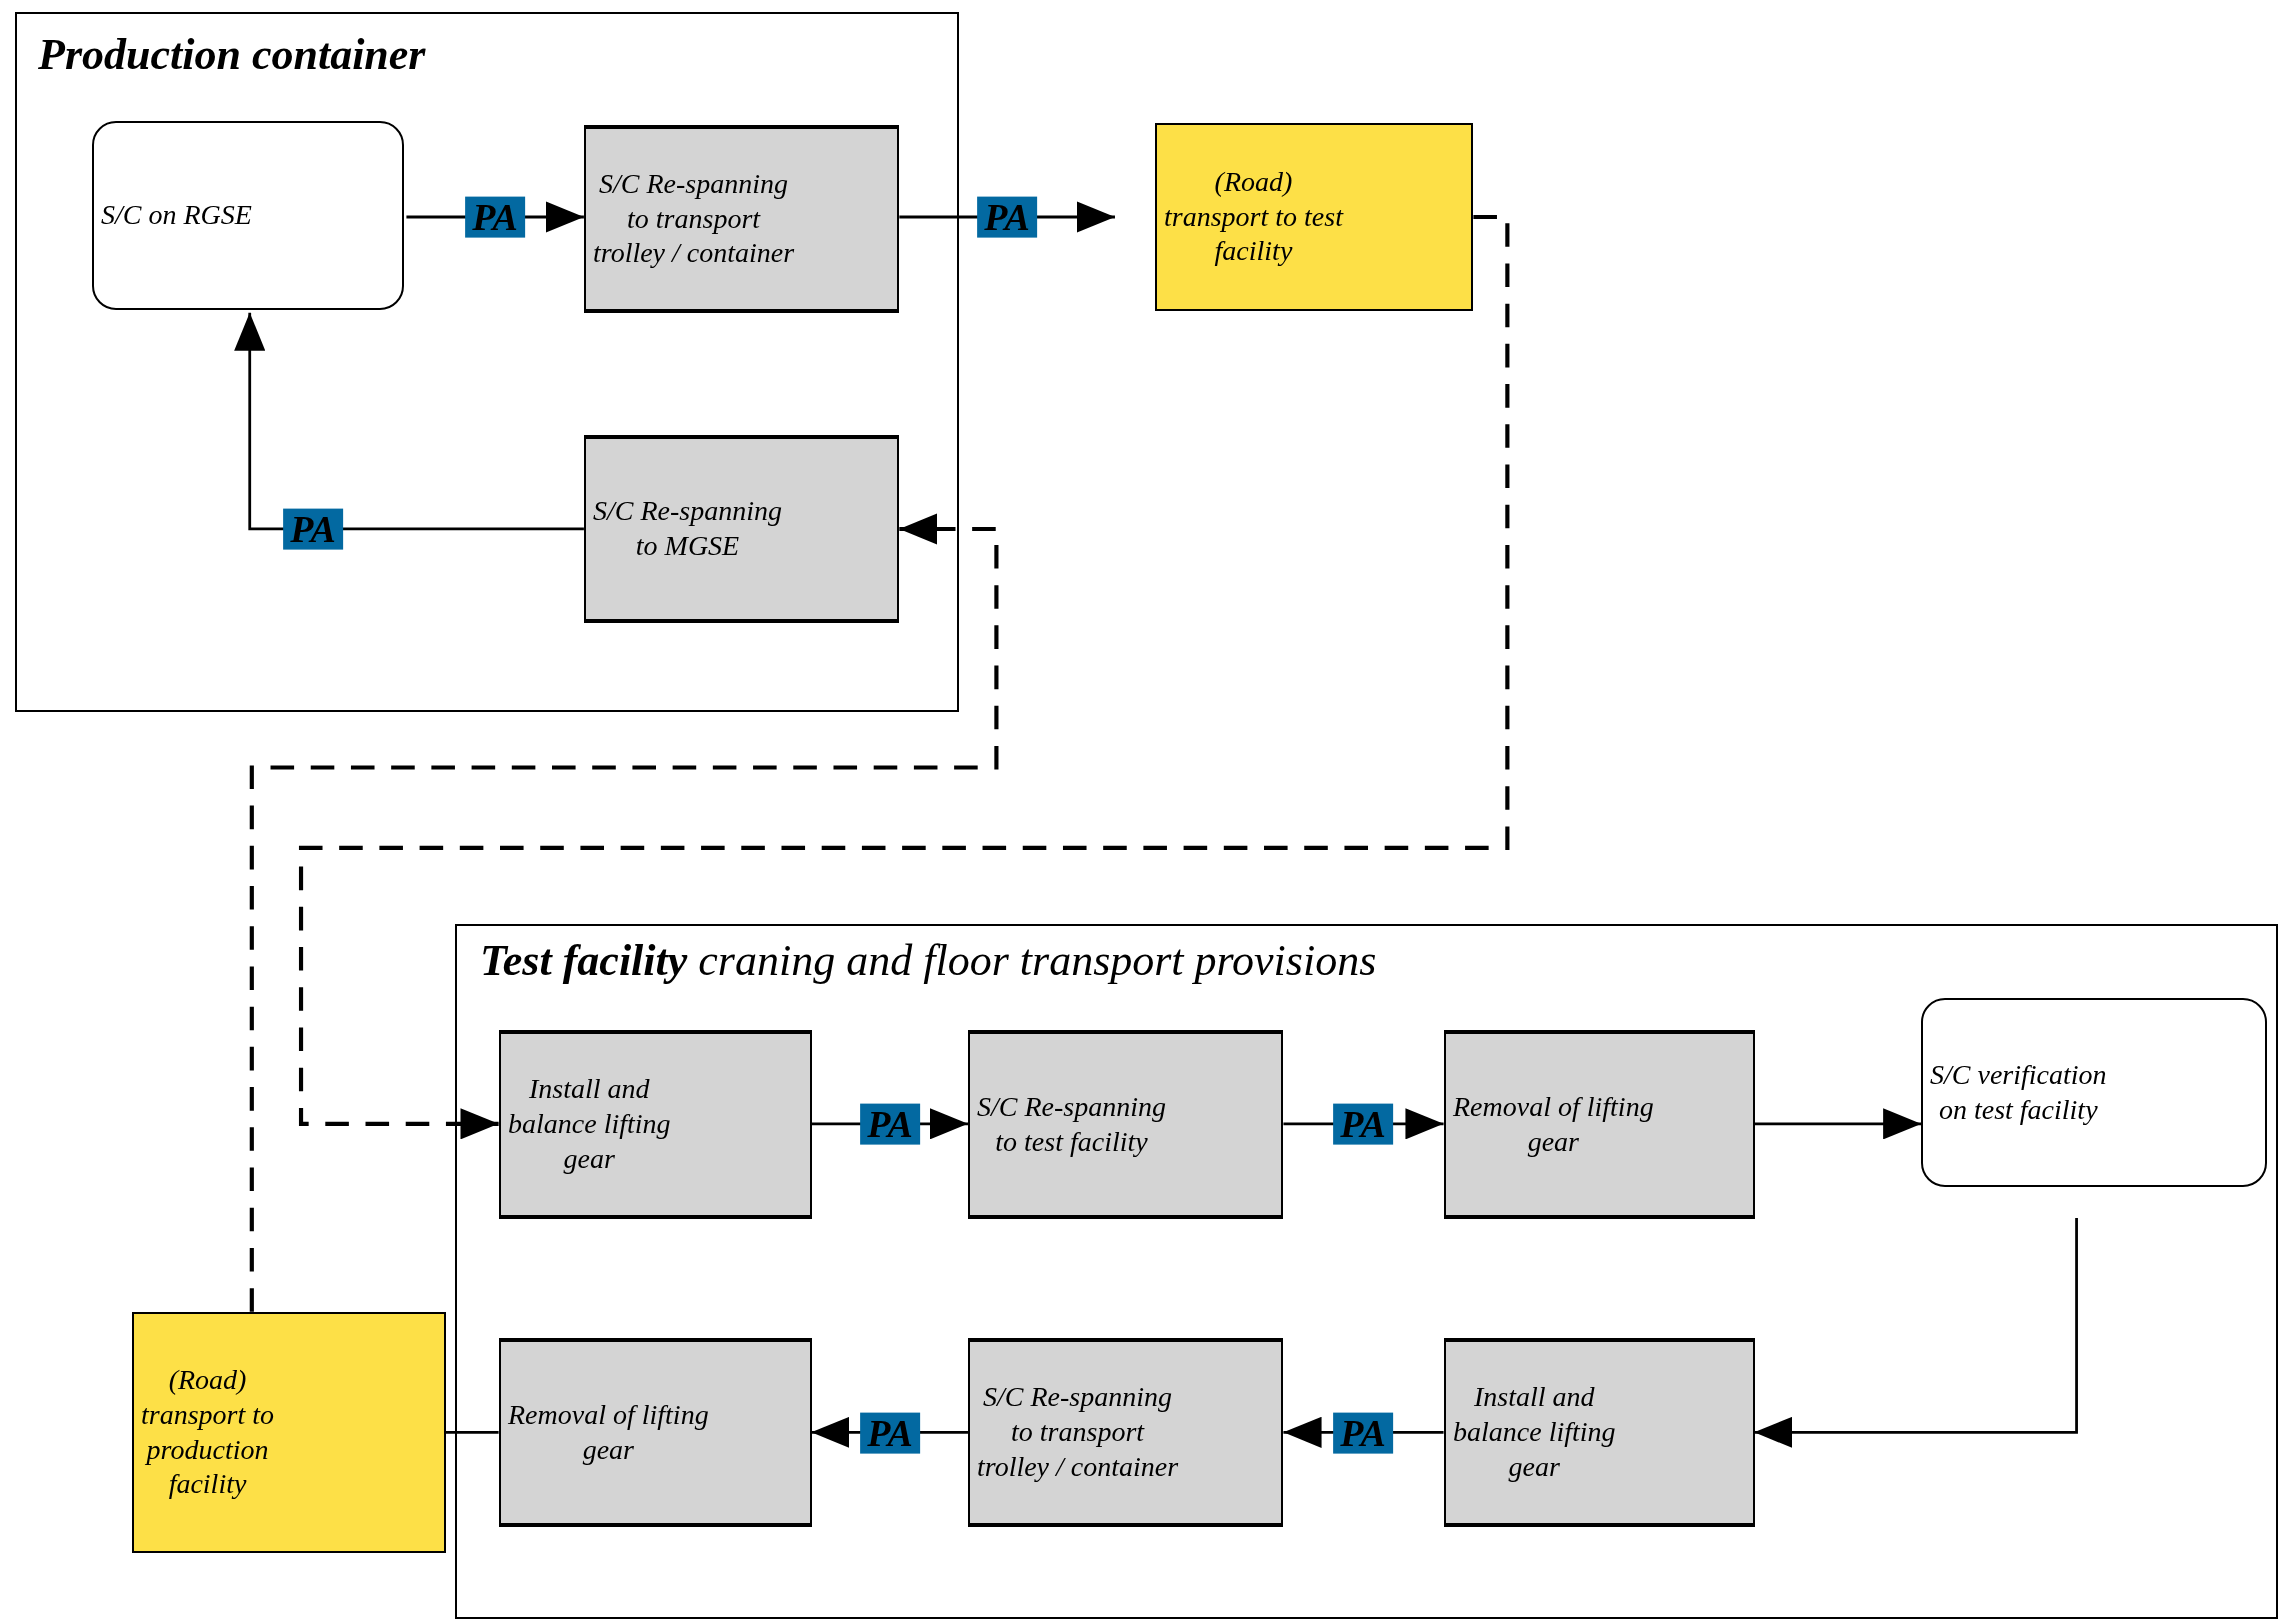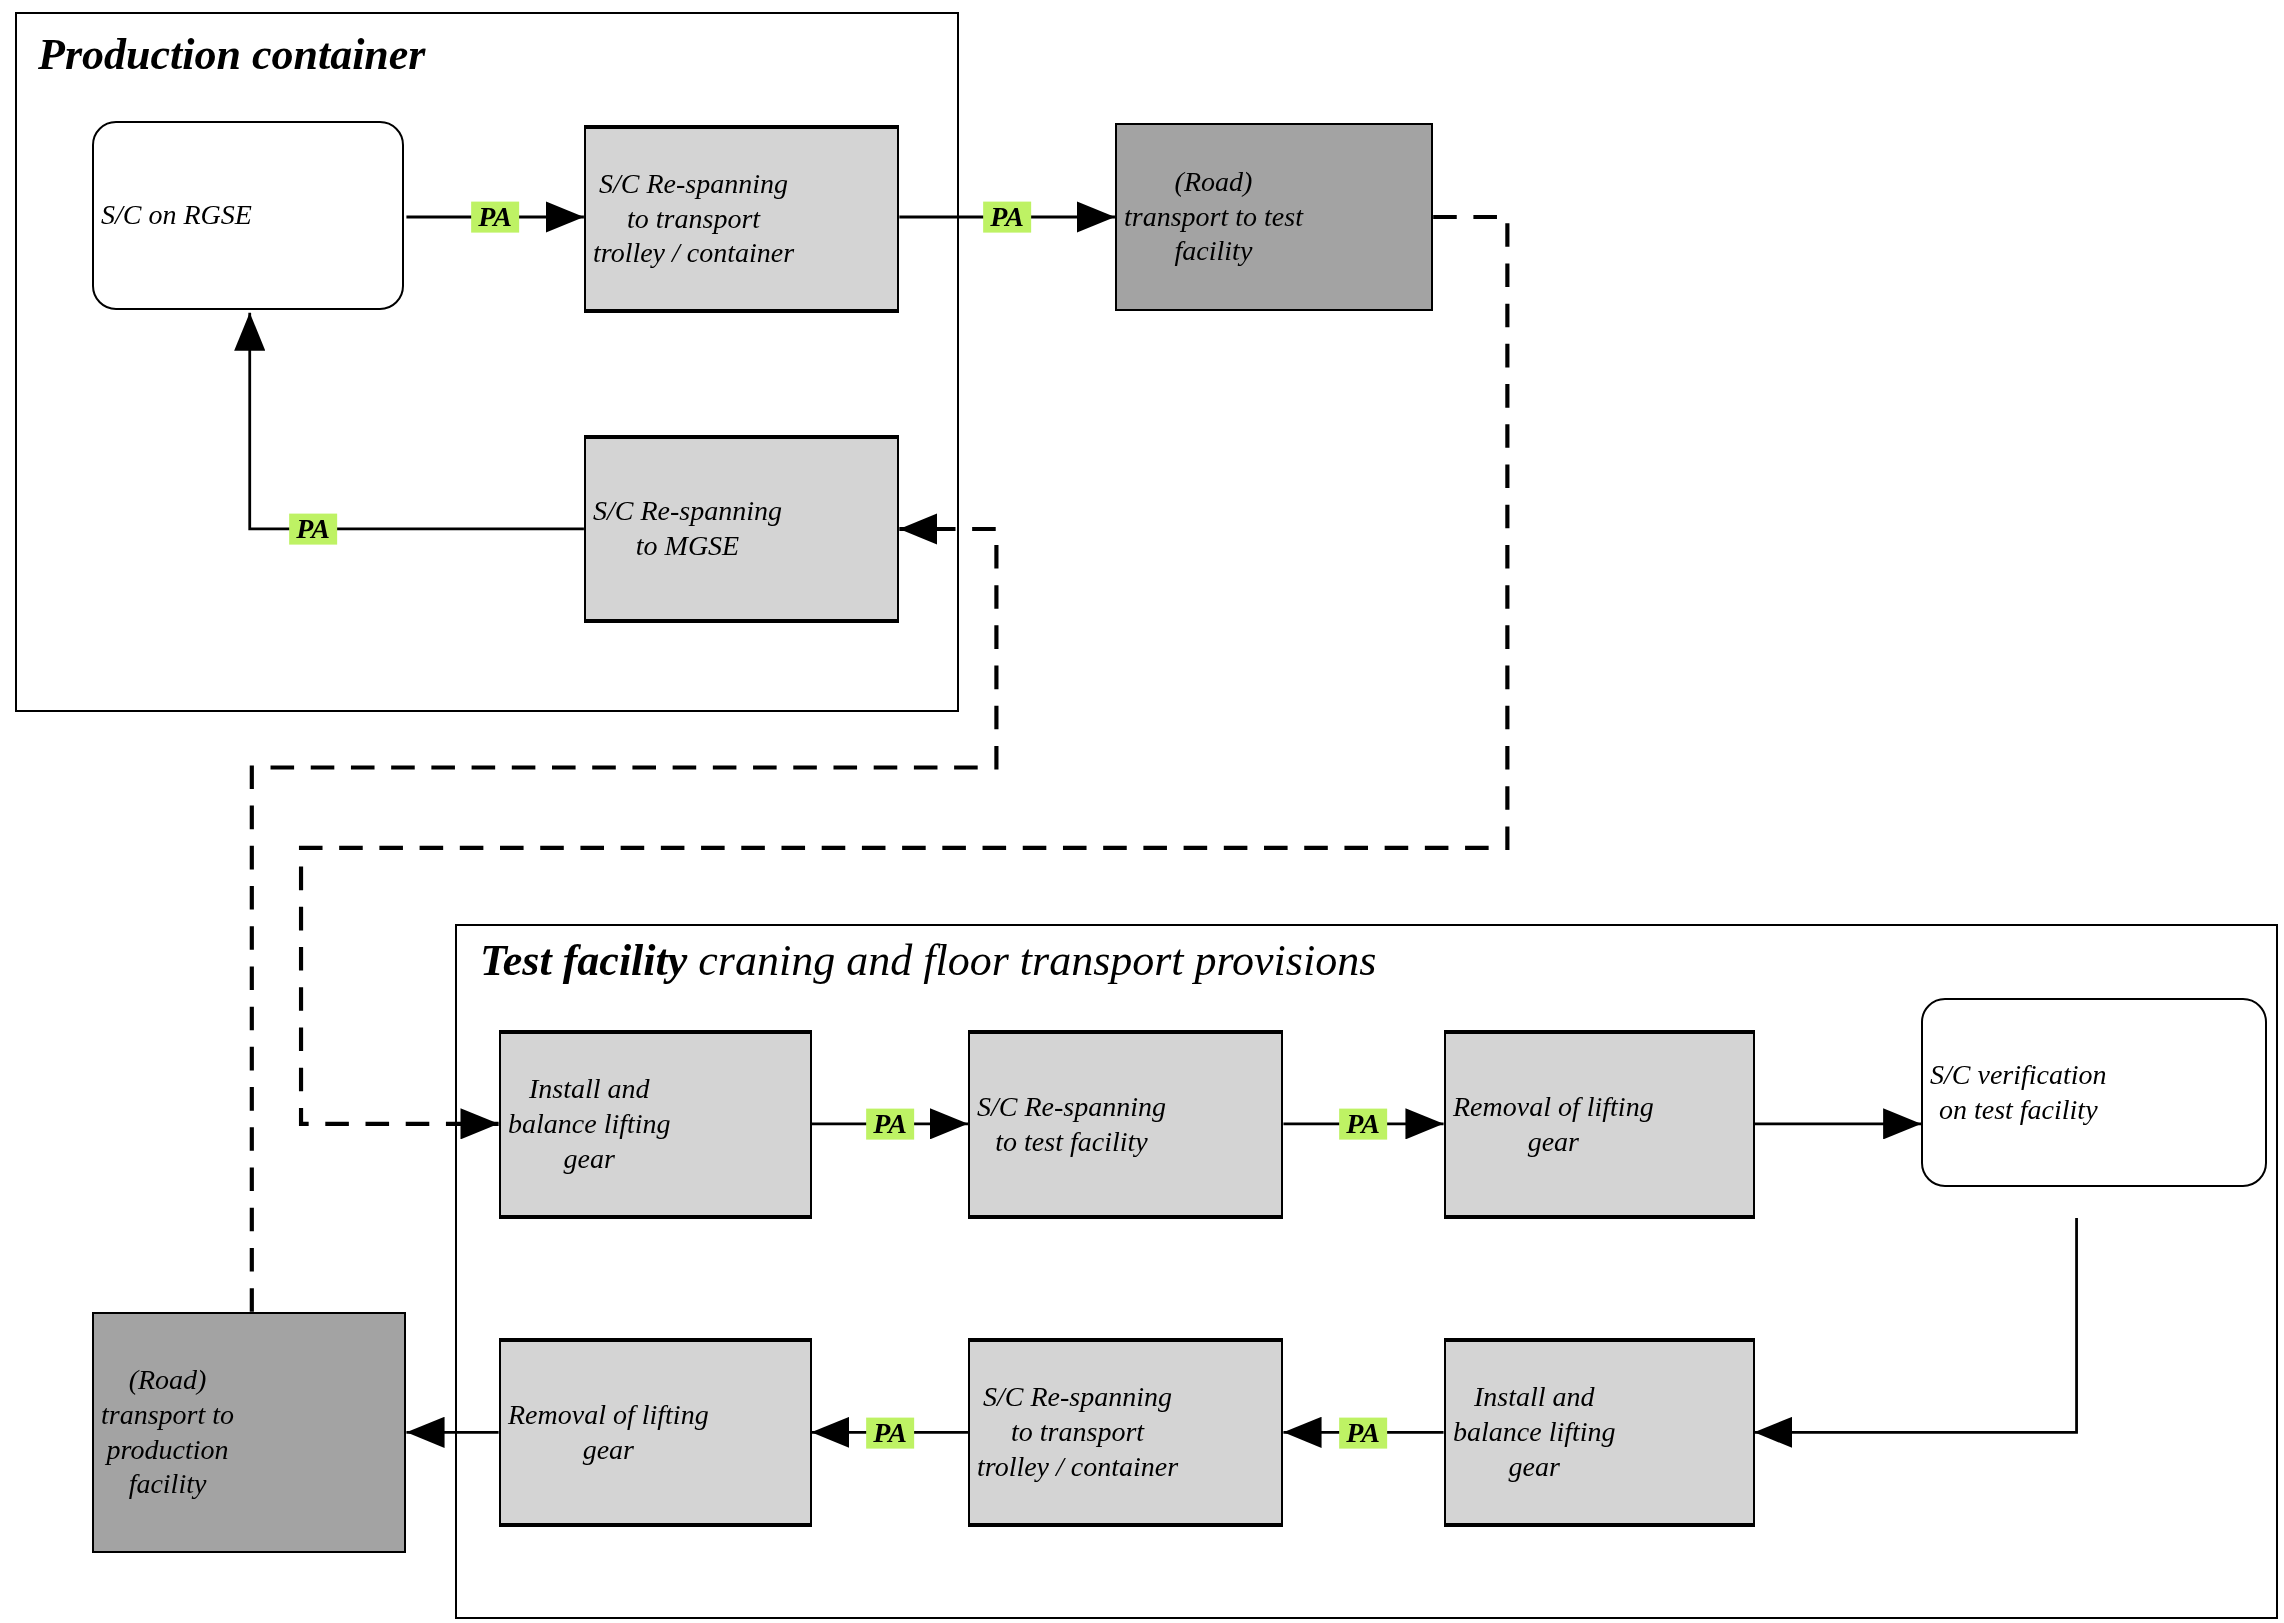--- a/index.html
+++ b/index.html
@@ -41,36 +41,37 @@
     white-space:pre-line;
     padding:4.2px 7px;
   }
   .gray-box{
     background:#d4d4d4;
     border:2.1px solid #000;
     border-top-width:4.2px;
     border-bottom-width:4.2px;
   }
   .white-box{
-    background:#a3a3a3;
+    background:#fde047;
     border:2.8px solid #000;
+    margin-left:40px;
   }
   .rounded-box{
     background:#ffffff;
     border:2.8px solid #000;
     border-radius:24px;
   }
   .pa-label{
     position:absolute;
     transform:translate(-50%,-50%);
     font-weight:bold;
     font-style:italic;
-    font-size:28px;
+    font-size:38px;
     line-height:1;
-    background:#bef264;
+    background:#0369a1;
     padding:1.4px 7px;
     z-index:30;
   }
   #connector-layer{
     position:absolute;
     left:0;top:0;
     z-index:10;
   }
   .node,.facility-title{z-index:20;}
   .solid-line{stroke:#000;stroke-width:4;fill:none;}

